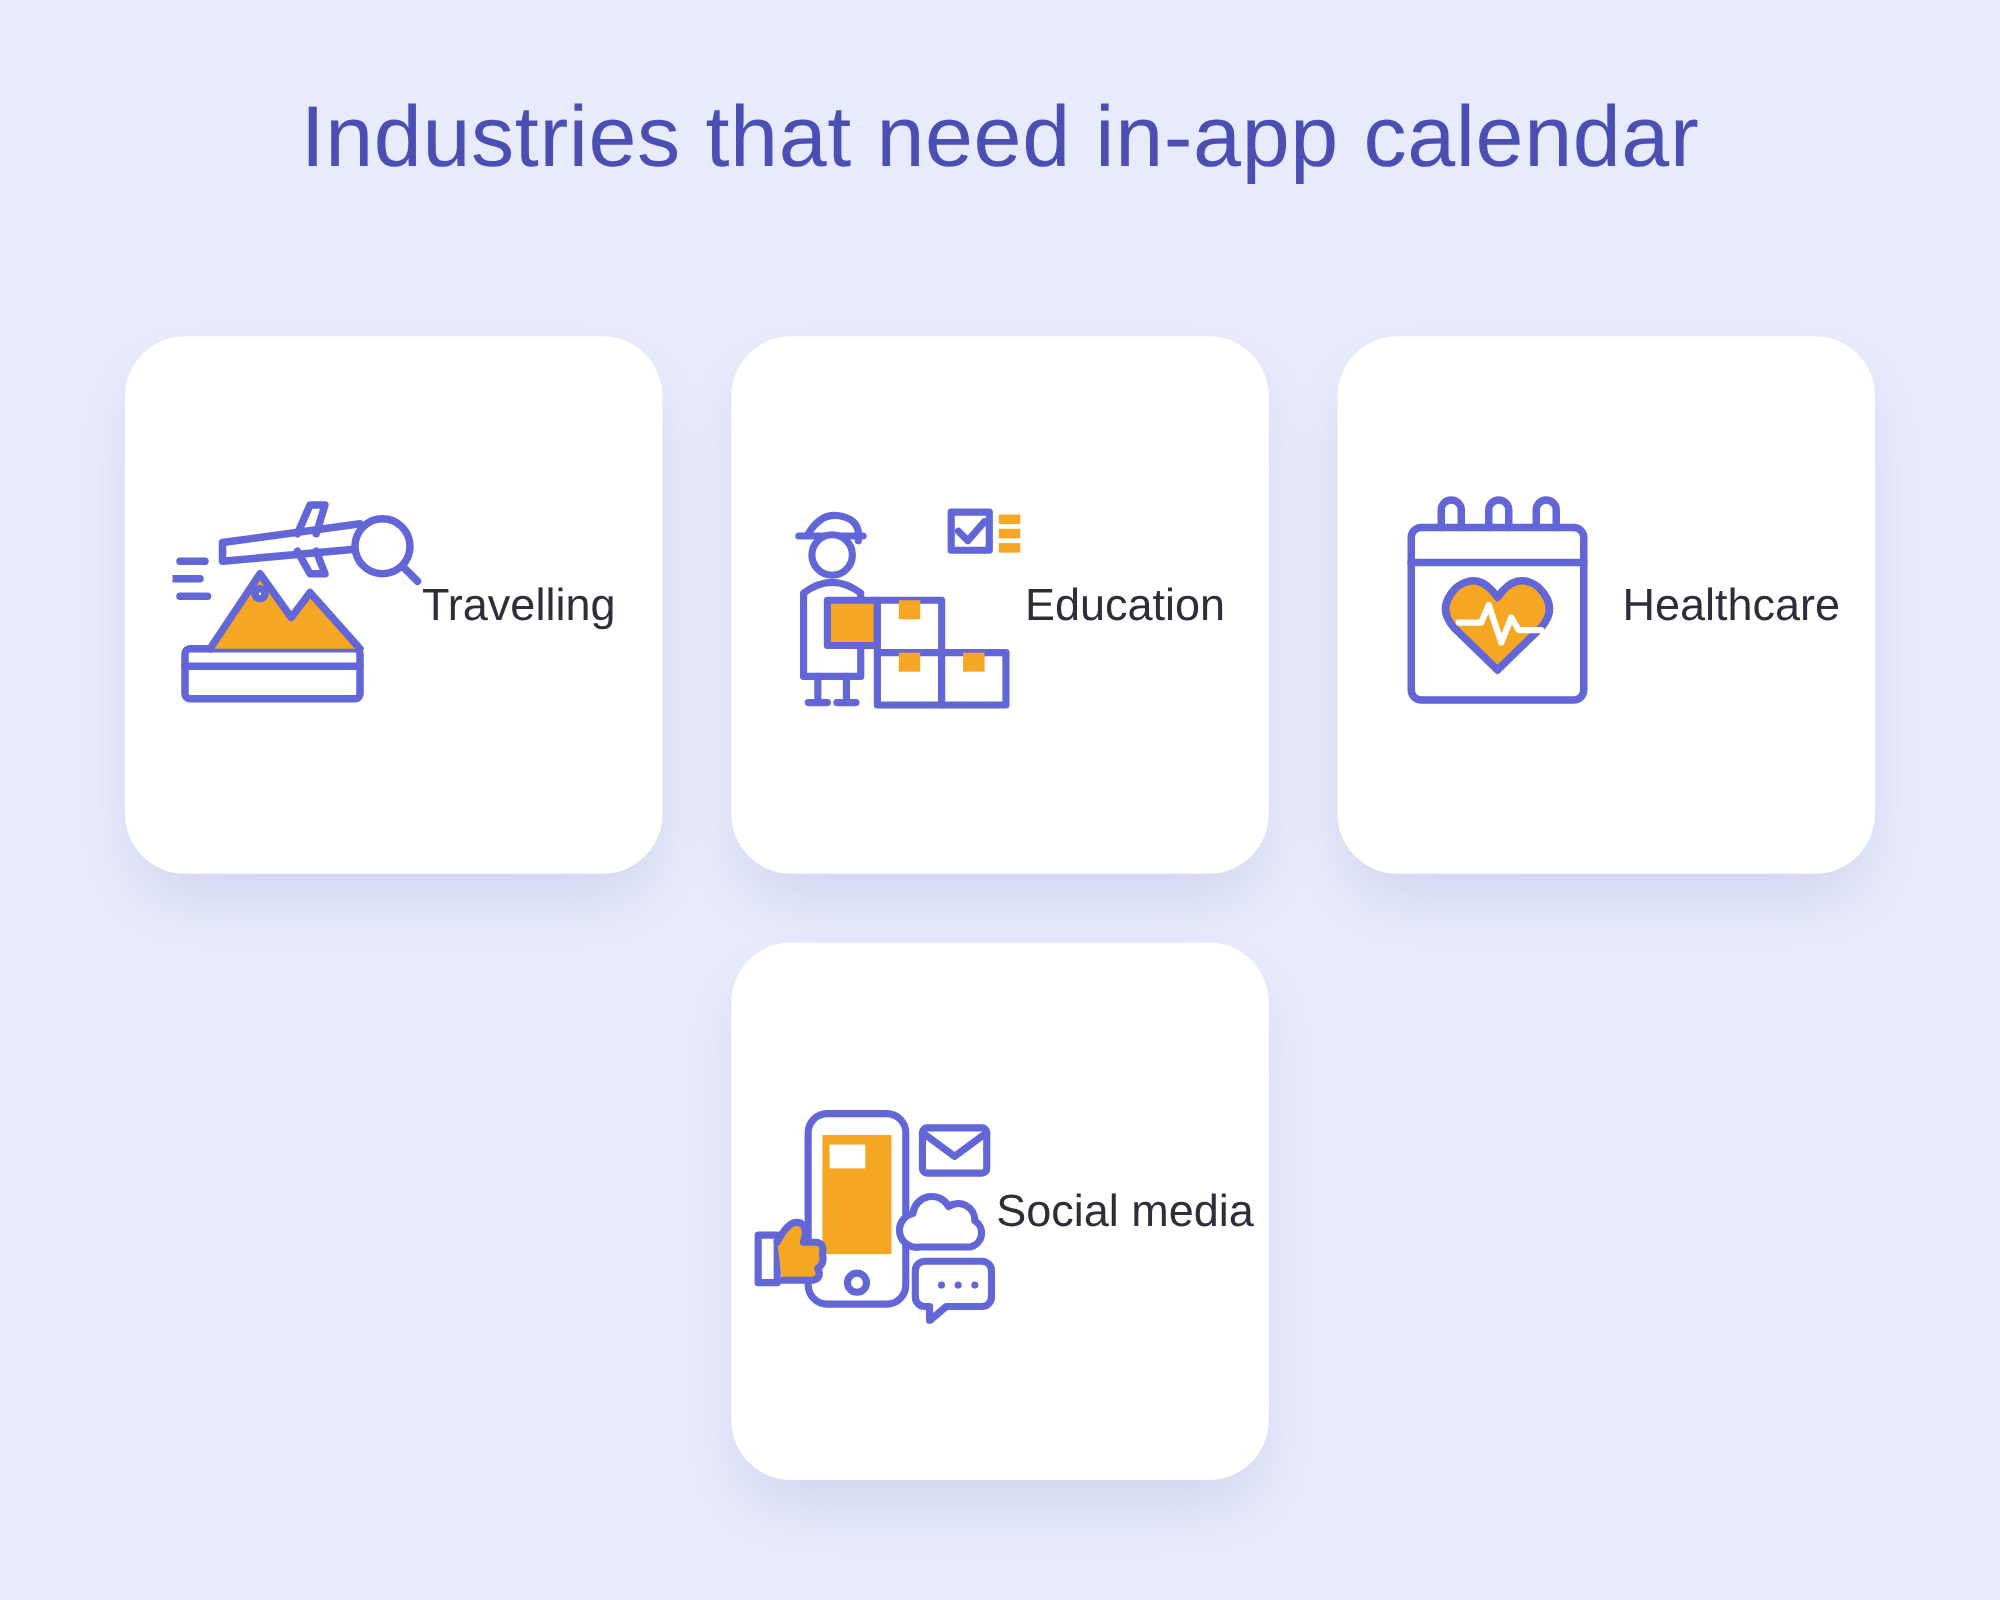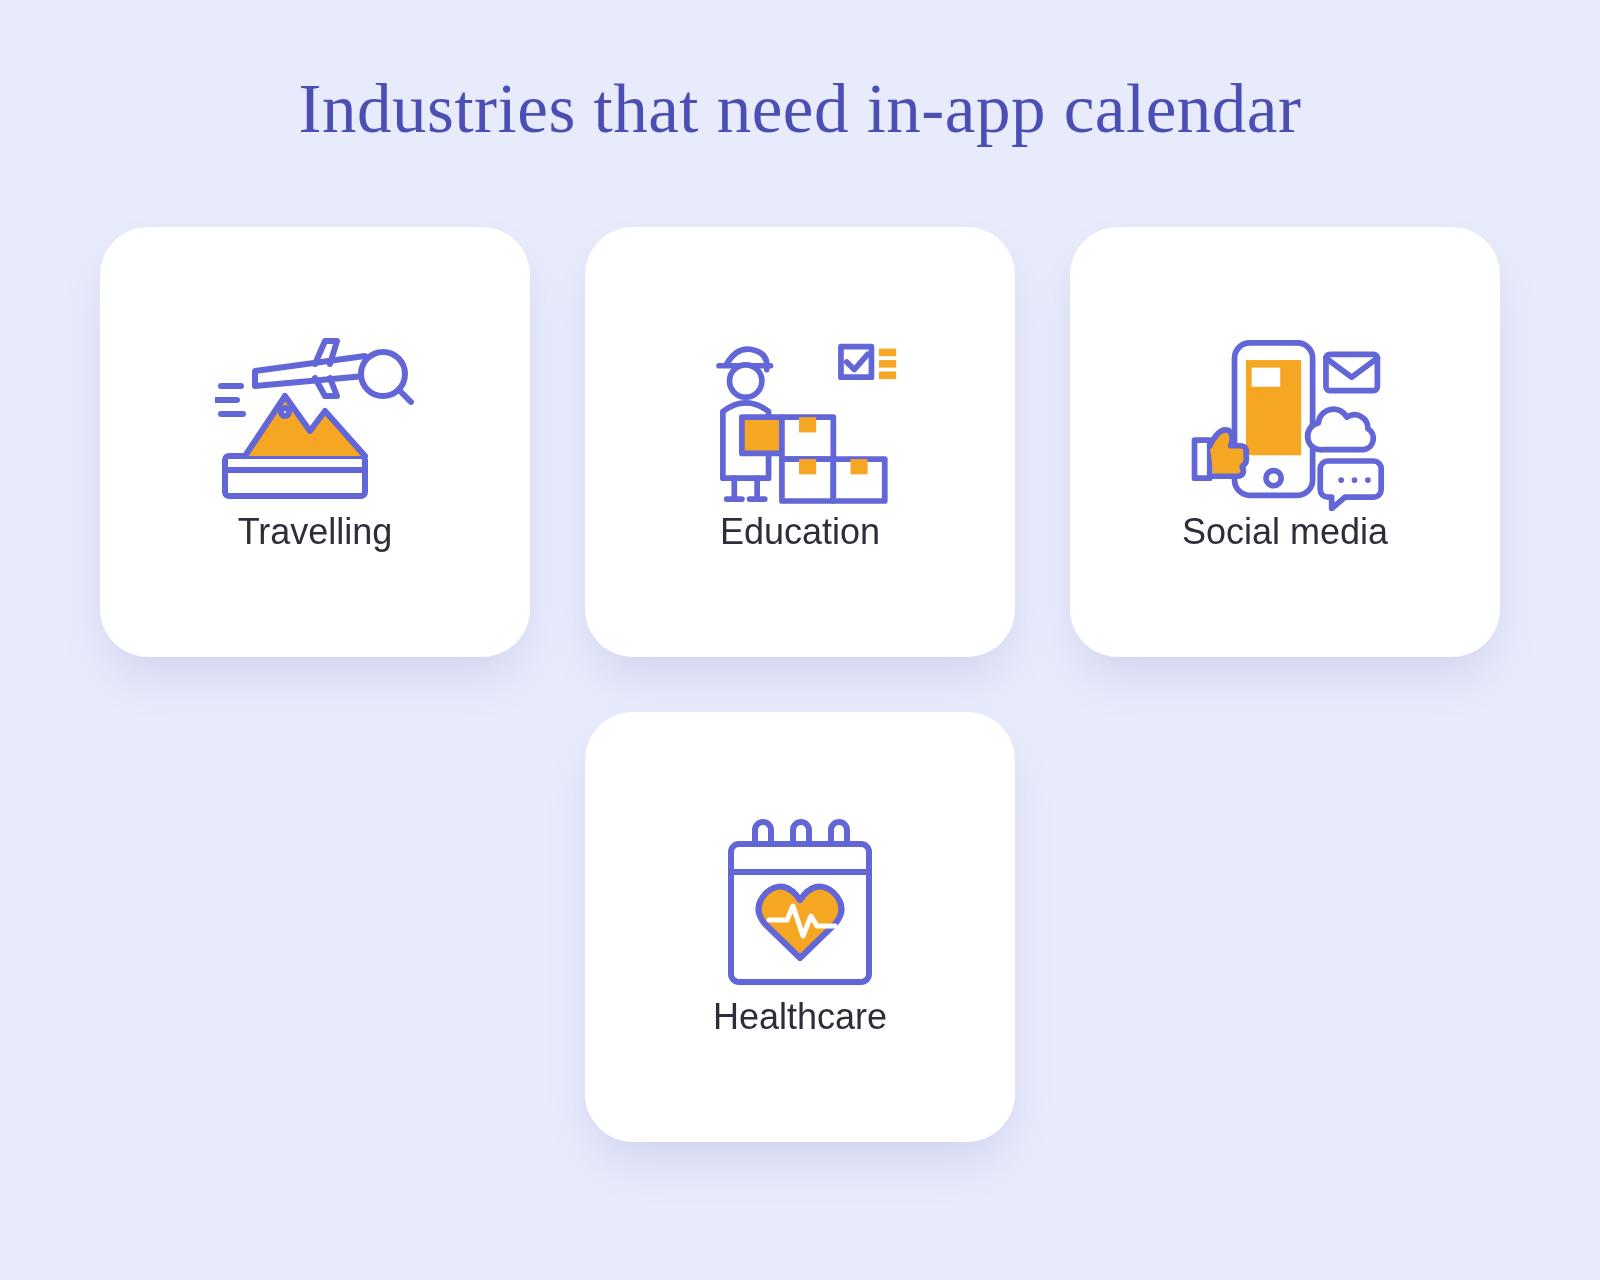--- a/index.html
+++ b/index.html
@@ -8,38 +8,37 @@
     height: 1280px;
     background: #E8EBFB;
     font-family: "Futura", "Century Gothic", "Avenir", sans-serif;
     padding: 70px 60px 60px 60px;
   }
   .title {
     text-align: center;
     font-size: 69px;
     font-weight: 500;
     color: #4B4FB3;
-    margin-bottom: 78px;
+    margin-bottom: 120px;
     letter-spacing: 0.5px;
-    font-family: Liberation Serif, serif;
   }
   .grid {
     display: flex;
     flex-wrap: wrap;
     justify-content: center;
     gap: 55px;
   }
   .card {
     width: 430px;
     height: 430px;
     background: #FFFFFF;
     border-radius: 48px;
     box-shadow: 0 25px 50px -12px rgba(80, 90, 180, 0.18);
     display: flex;
-    flex-direction: column;
+    flex-direction: row;
     align-items: center;
     justify-content: center;
   }
   .card .icon-wrap {
     width: 200px;
     height: 180px;
     display: flex;
     align-items: center;
     justify-content: center;
   }
@@ -116,20 +115,41 @@
           <rect x="188" y="26" width="18" height="8" fill="#F5A623" stroke="none"></rect>
           <rect x="188" y="38" width="18" height="8" fill="#F5A623" stroke="none"></rect>
         </g>
       </svg>
     </div>
     <div class="label">Education</div>
   </div>
 
   <div class="card">
     <div class="icon-wrap">
+      <svg width="170" height="180" viewBox="0 0 170 180">
+        <g fill="none" stroke="#6366D6" stroke-width="6" stroke-linecap="round" stroke-linejoin="round">
+
+          <rect x="16" y="28" width="138" height="138" rx="8" fill="#fff"></rect>
+          <line x1="16" y1="56" x2="154" y2="56"></line>
+
+          <path d="M40 28 V14 a8 8 0 0 1 16 0 V28"></path>
+          <path d="M78 28 V14 a8 8 0 0 1 16 0 V28"></path>
+          <path d="M116 28 V14 a8 8 0 0 1 16 0 V28"></path>
+
+          <path d="M85 142 L50 108 Q36 92 52 76 Q70 62 85 84 Q100 62 118 76 Q134 92 120 108 Z" fill="#F5A623"></path>
+
+          <path d="M54 104 H72 L78 90 L88 120 L96 100 L102 110 H120" stroke="#fff" stroke-width="5"></path>
+        </g>
+      </svg>
+    </div>
+    <div class="label">Healthcare</div>
+  </div>
+
+  <div class="card">
+    <div class="icon-wrap">
       <svg width="210" height="180" viewBox="0 0 210 180">
         <g fill="none" stroke="#6366D6" stroke-width="6" stroke-linecap="round" stroke-linejoin="round">
 
           <rect x="52" y="8" width="82" height="160" rx="16" fill="#fff"></rect>
           <rect x="64" y="26" width="58" height="100" fill="#F5A623" stroke="none"></rect>
           <rect x="70" y="34" width="30" height="20" fill="#fff" stroke="none"></rect>
           <circle cx="93" cy="150" r="8"></circle>
 
           <path d="M10 110 H26 V150 H10 Z" fill="#fff"></path>
           <path d="M26 116 Q36 96 46 100 Q52 104 48 116 H58 Q66 116 64 126 Q66 134 60 138 Q64 146 56 148 H30" fill="#F5A623"></path>
@@ -142,34 +162,13 @@
           <path d="M150 132 h48 a8 8 0 0 1 8 8 v22 a8 8 0 0 1 -8 8 h-30 l-14 12 v-12 h-4 a8 8 0 0 1 -8 -8 v-22 a8 8 0 0 1 8 -8 Z" fill="#fff"></path>
           <circle cx="164" cy="152" r="3" fill="#6366D6" stroke="none"></circle>
           <circle cx="178" cy="152" r="3" fill="#6366D6" stroke="none"></circle>
           <circle cx="192" cy="152" r="3" fill="#6366D6" stroke="none"></circle>
         </g>
       </svg>
     </div>
     <div class="label">Social media</div>
   </div>
 
-  <div class="card">
-    <div class="icon-wrap">
-      <svg width="170" height="180" viewBox="0 0 170 180">
-        <g fill="none" stroke="#6366D6" stroke-width="6" stroke-linecap="round" stroke-linejoin="round">
-
-          <rect x="16" y="28" width="138" height="138" rx="8" fill="#fff"></rect>
-          <line x1="16" y1="56" x2="154" y2="56"></line>
-
-          <path d="M40 28 V14 a8 8 0 0 1 16 0 V28"></path>
-          <path d="M78 28 V14 a8 8 0 0 1 16 0 V28"></path>
-          <path d="M116 28 V14 a8 8 0 0 1 16 0 V28"></path>
-
-          <path d="M85 142 L50 108 Q36 92 52 76 Q70 62 85 84 Q100 62 118 76 Q134 92 120 108 Z" fill="#F5A623"></path>
-
-          <path d="M54 104 H72 L78 90 L88 120 L96 100 L102 110 H120" stroke="#fff" stroke-width="5"></path>
-        </g>
-      </svg>
-    </div>
-    <div class="label">Healthcare</div>
-  </div>
-
 </div>
 
 </body></html>

